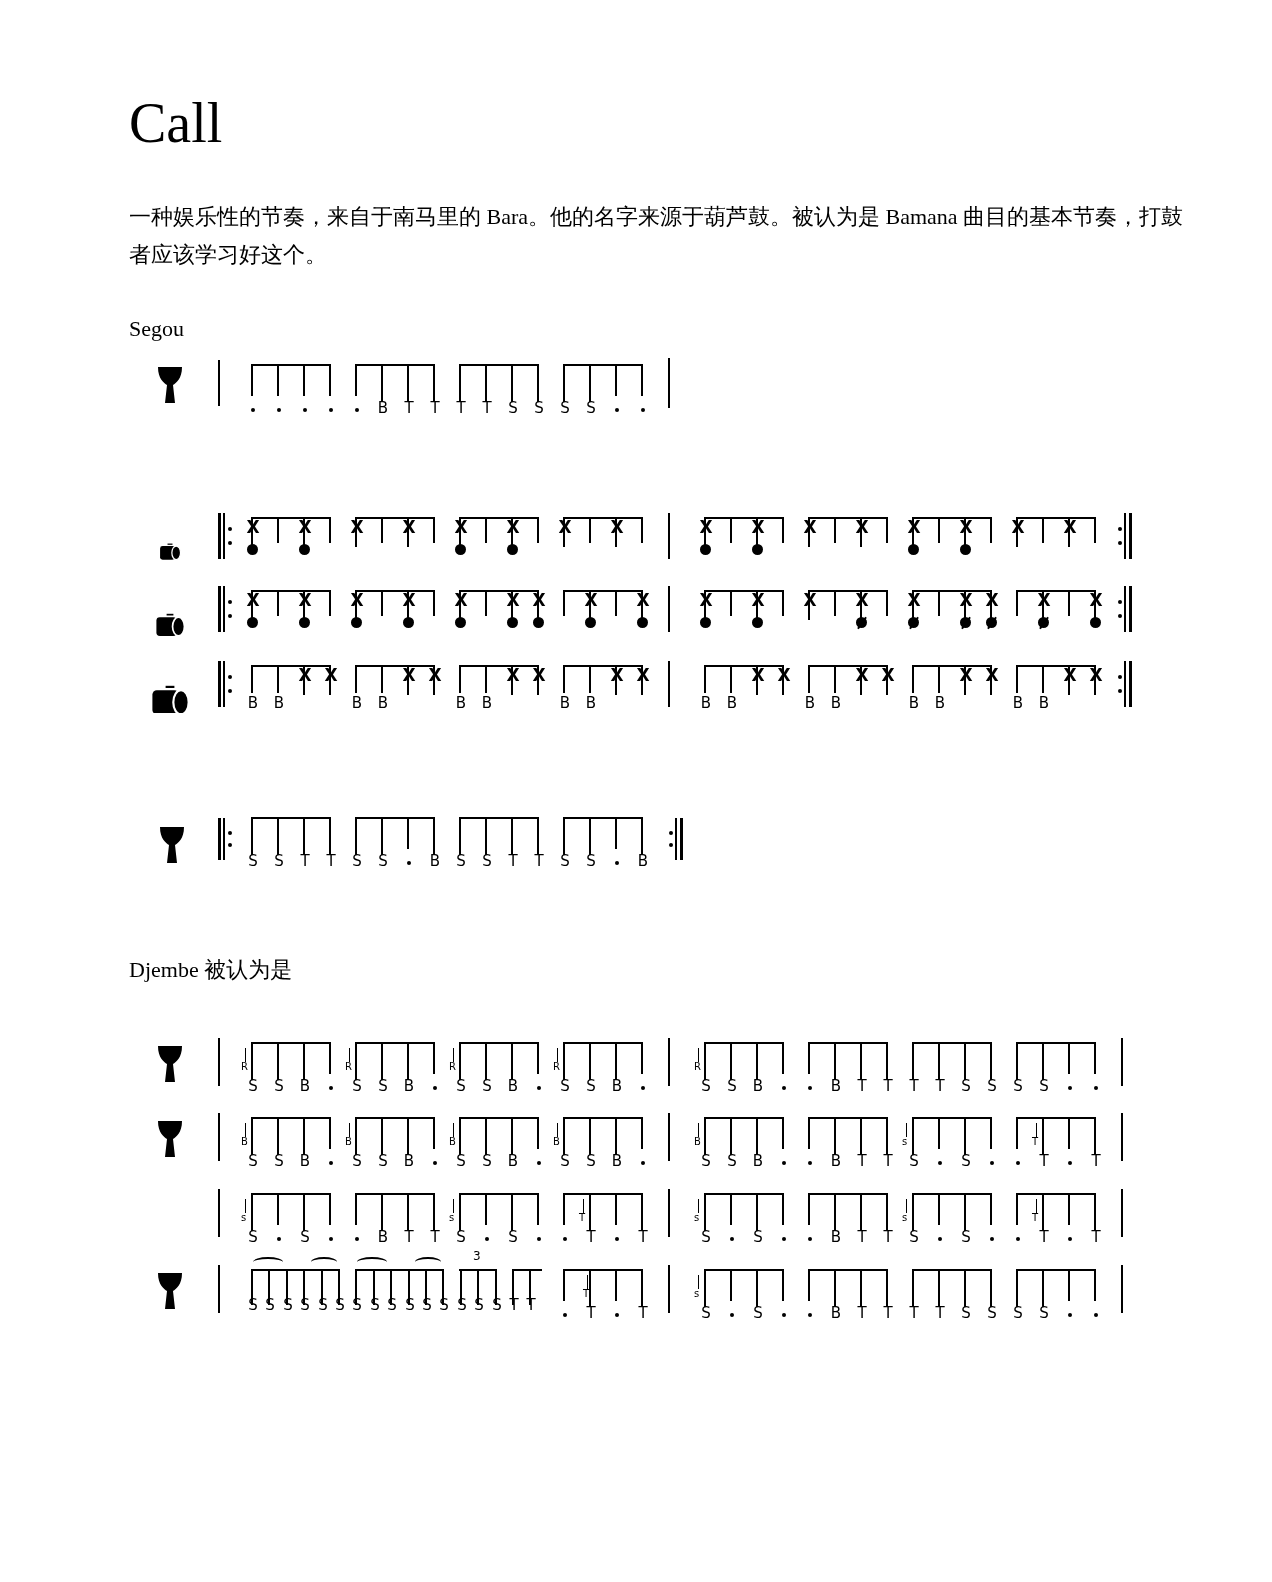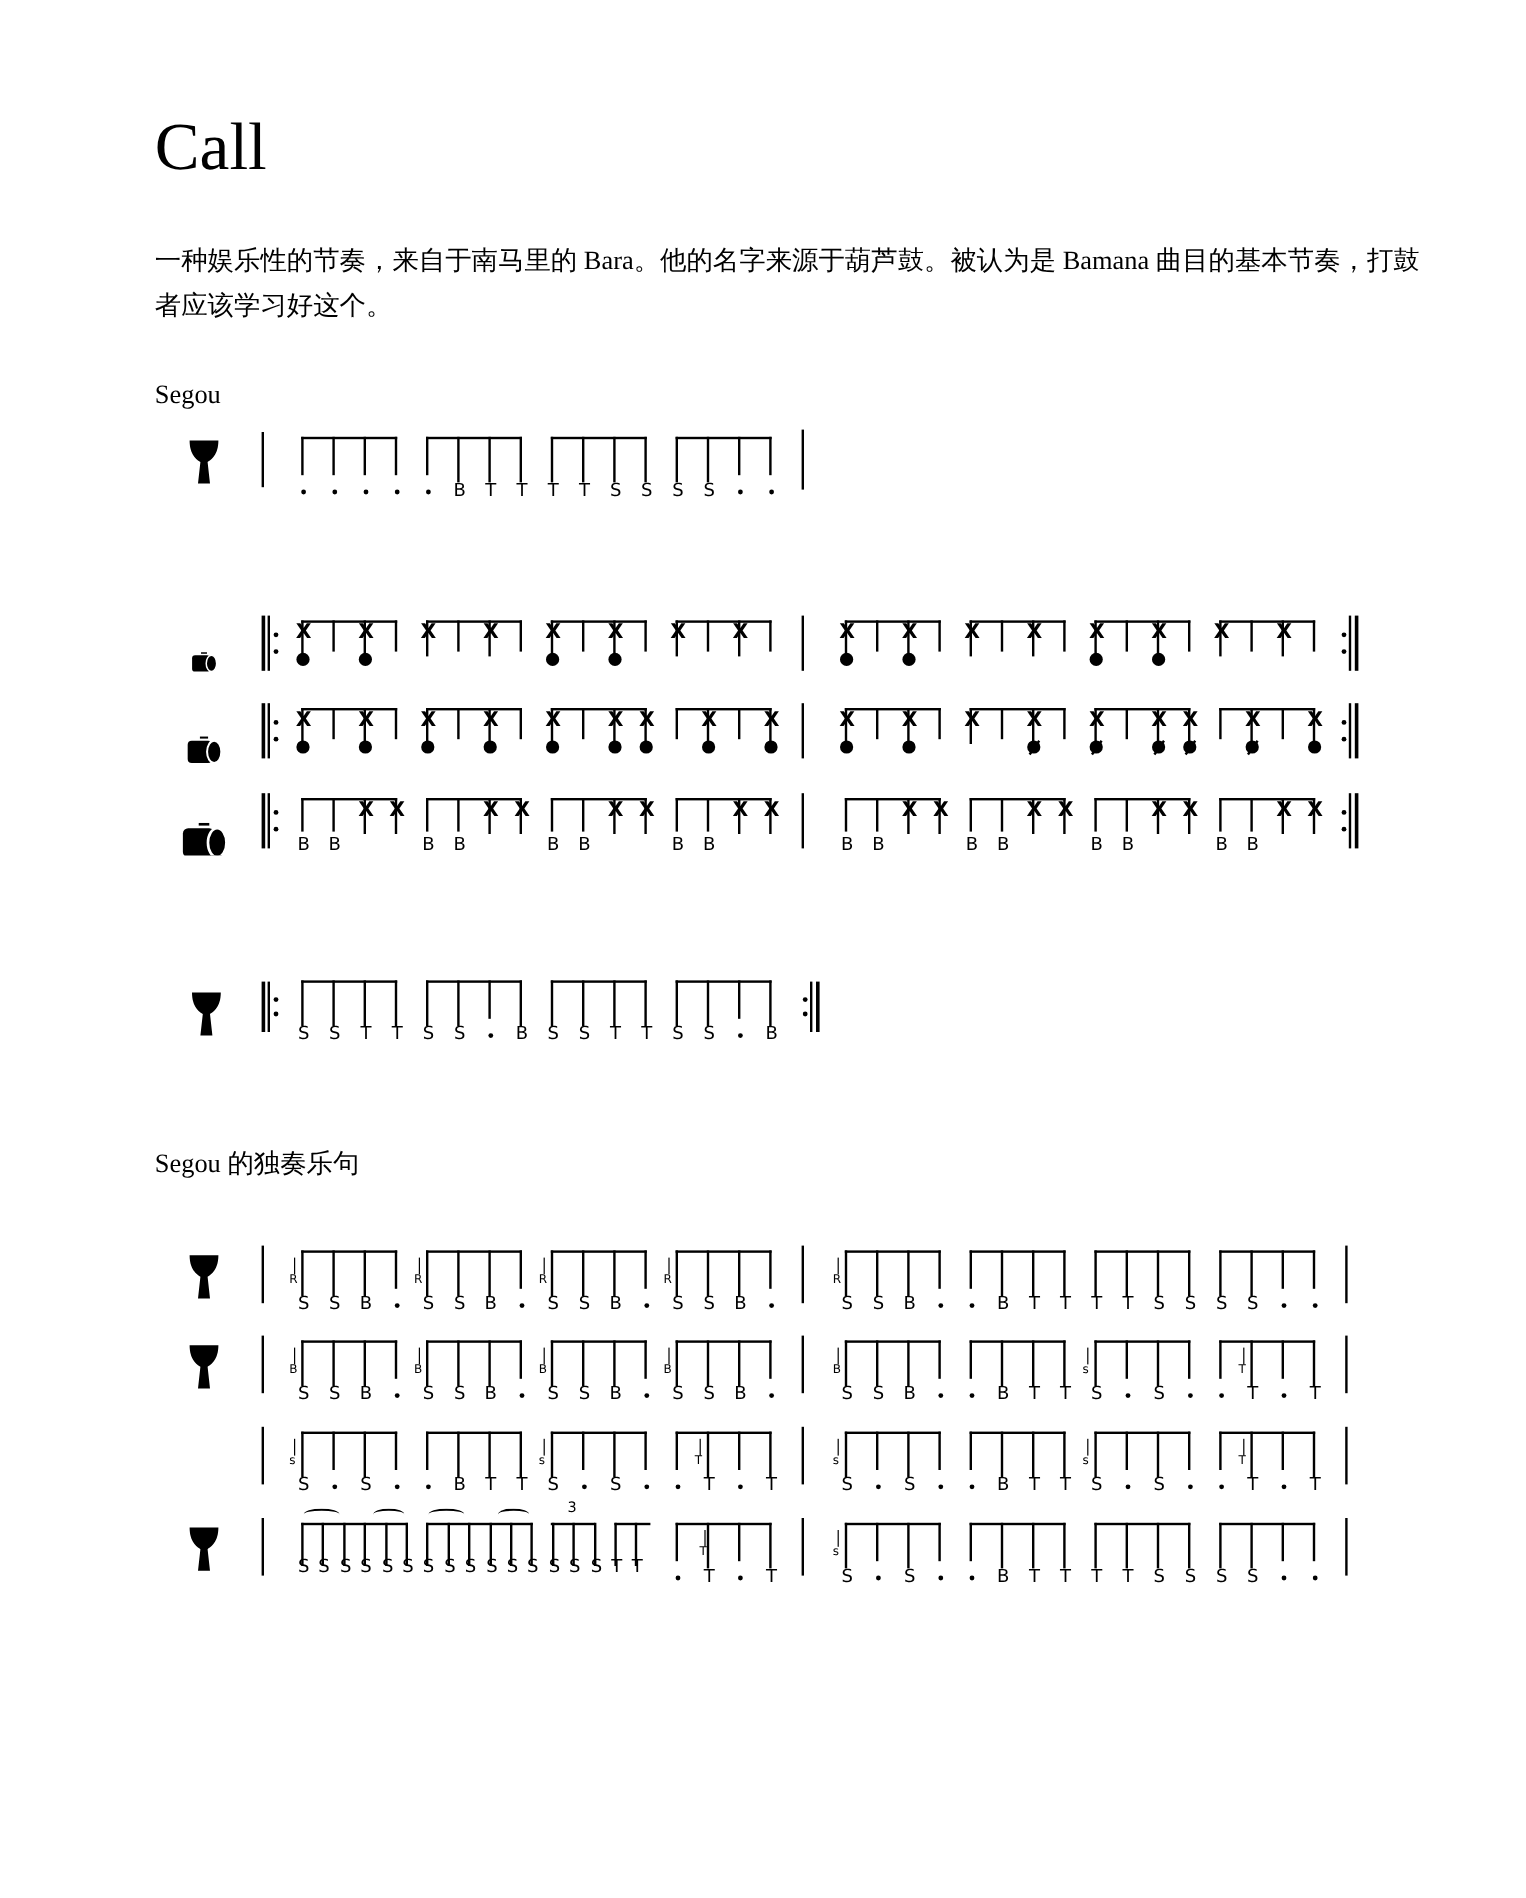--- a/index.html
+++ b/index.html
@@ -22,21 +22,21 @@
   .grace { position:absolute; font-family:"DejaVu Sans", sans-serif; font-size:10px; line-height:10px; }
   .tie { position:absolute; height:8px; border-top:2px solid #000; border-radius:50% 50% 0 0; }
 </style>
 </head>
 <body>
 
 <div>
   <div class="title">Call</div>
   <div class="desc">一种娱乐性的节奏，来自于南马里的 Bara。他的名字来源于葫芦鼓。被认为是 Bamana 曲目的基本节奏，打鼓者应该学习好这个。</div>
   <div class="section-label" style="top:315px;">Segou</div>
-  <div class="section-label" style="top:956px;">Segou 的独奏乐句</div>
+  <div class="section-label" style="top:956px;">Djembe 被认为是</div>
   <div id="score">
       <svg width="40" height="44" style="position: absolute; left: 150px; top: 363px;">
         <path d="M8 4 H32 C32 16 26 20 23 22 L25 40 H15 L17 22 C14 20 8 16 8 4Z" fill="#000"></path>
       </svg>
       <div class="bar" style="left:218px;top:360px;height:46px;"></div>
       <div class="beam" style="left:251px;top:364px;width:80px;"></div>
       <div class="stem" style="left:251px;top:364px;height:32px;"></div>
       <div class="dot" style="left:252px;top:408px;"></div>
       <div class="stem" style="left:277px;top:364px;height:32px;"></div>
       <div class="dot" style="left:278px;top:408px;"></div>

